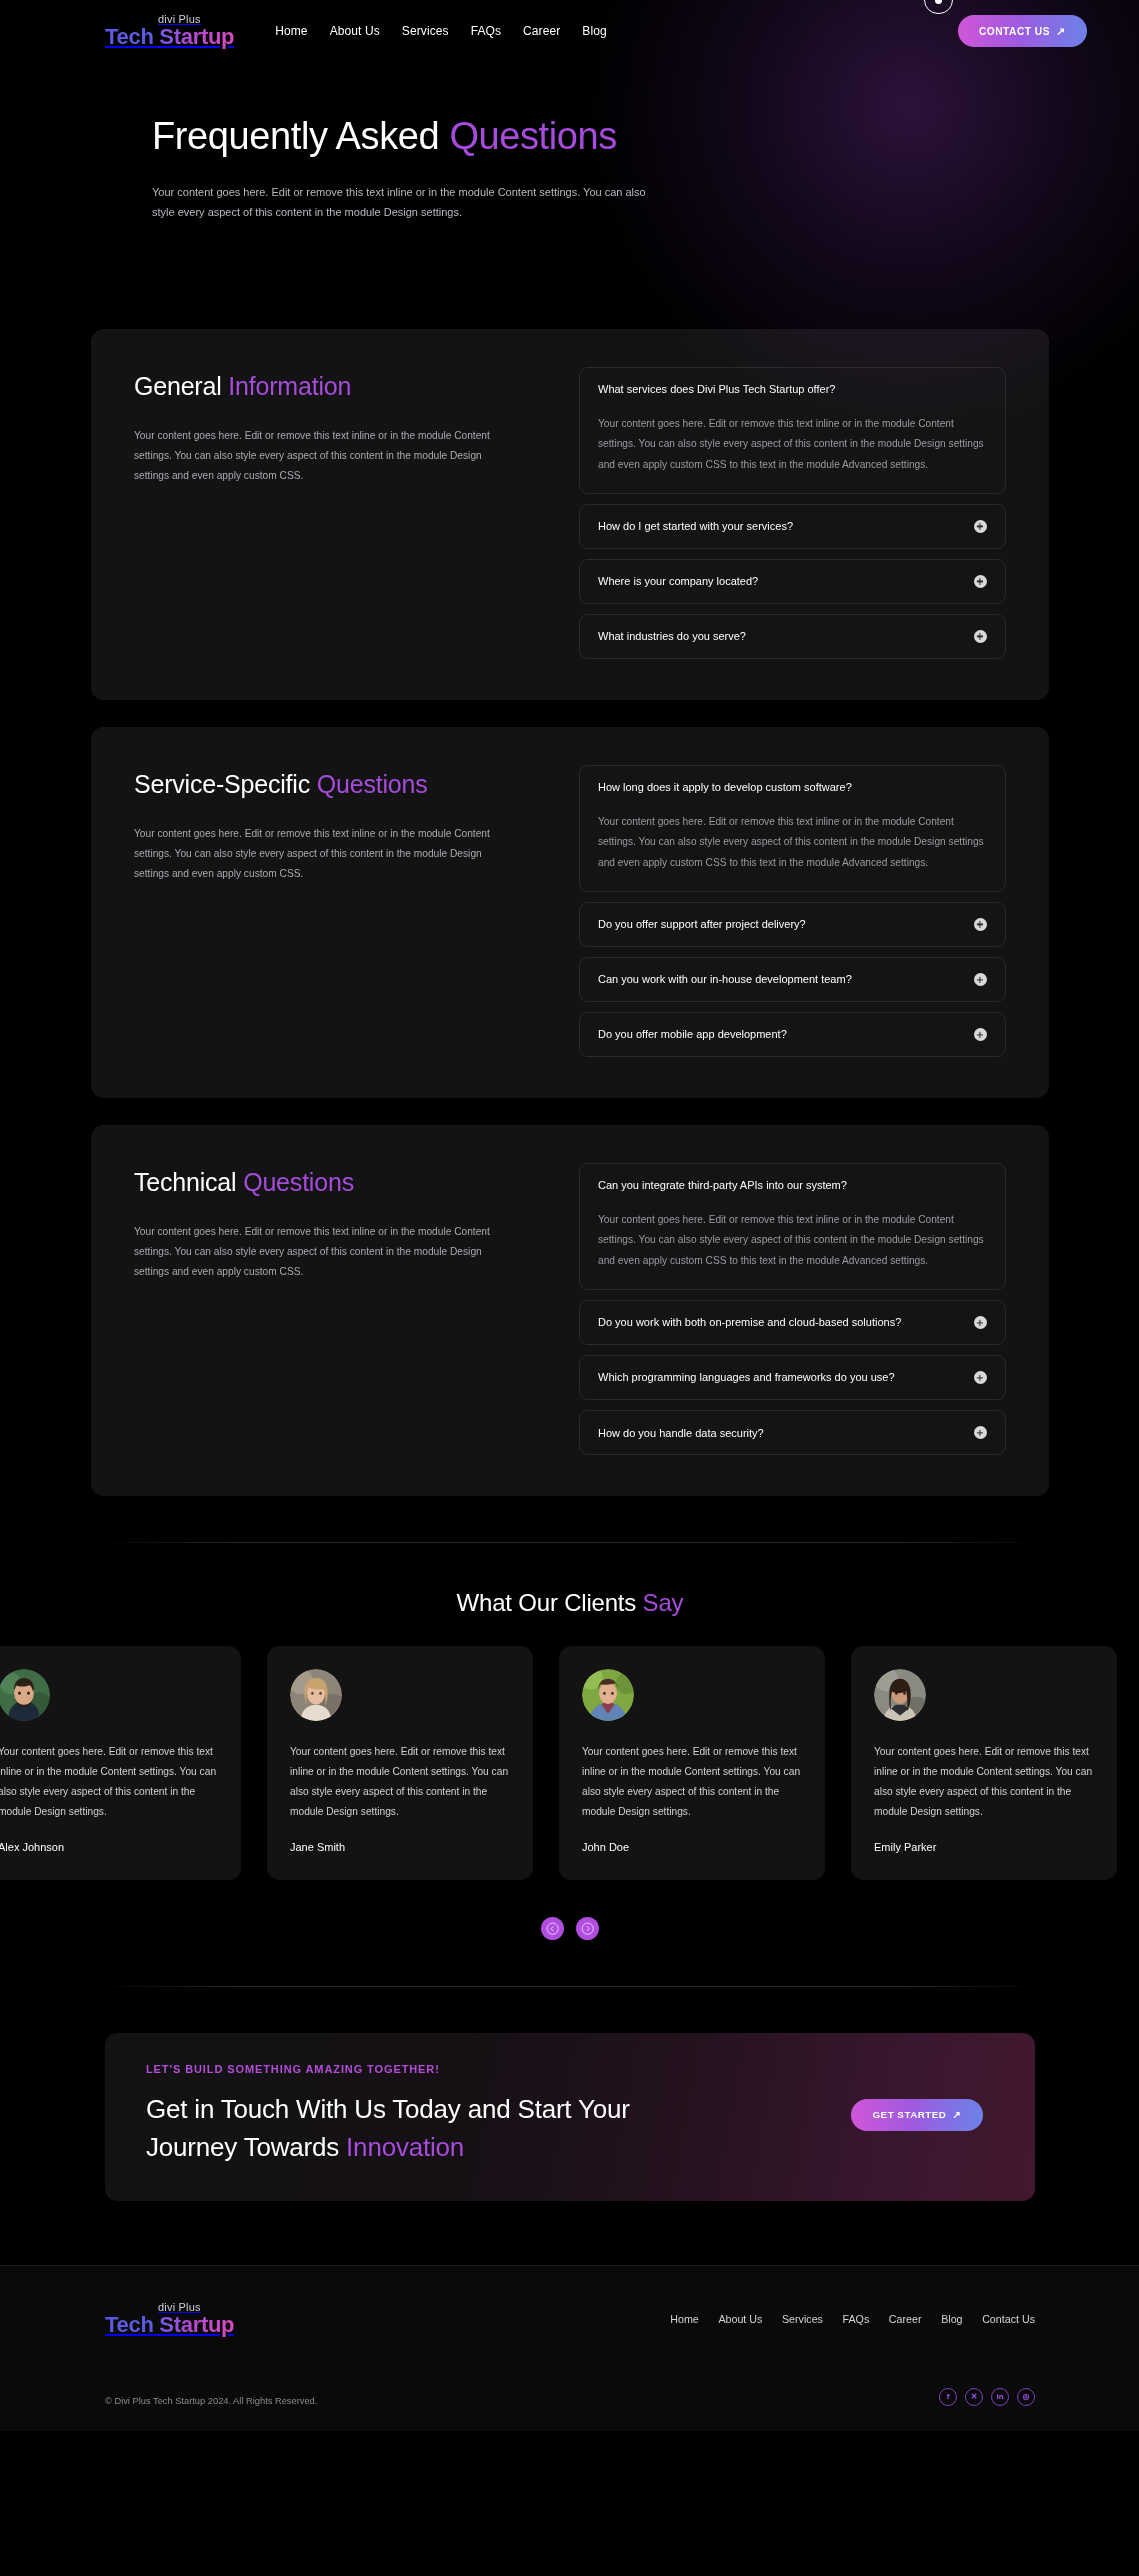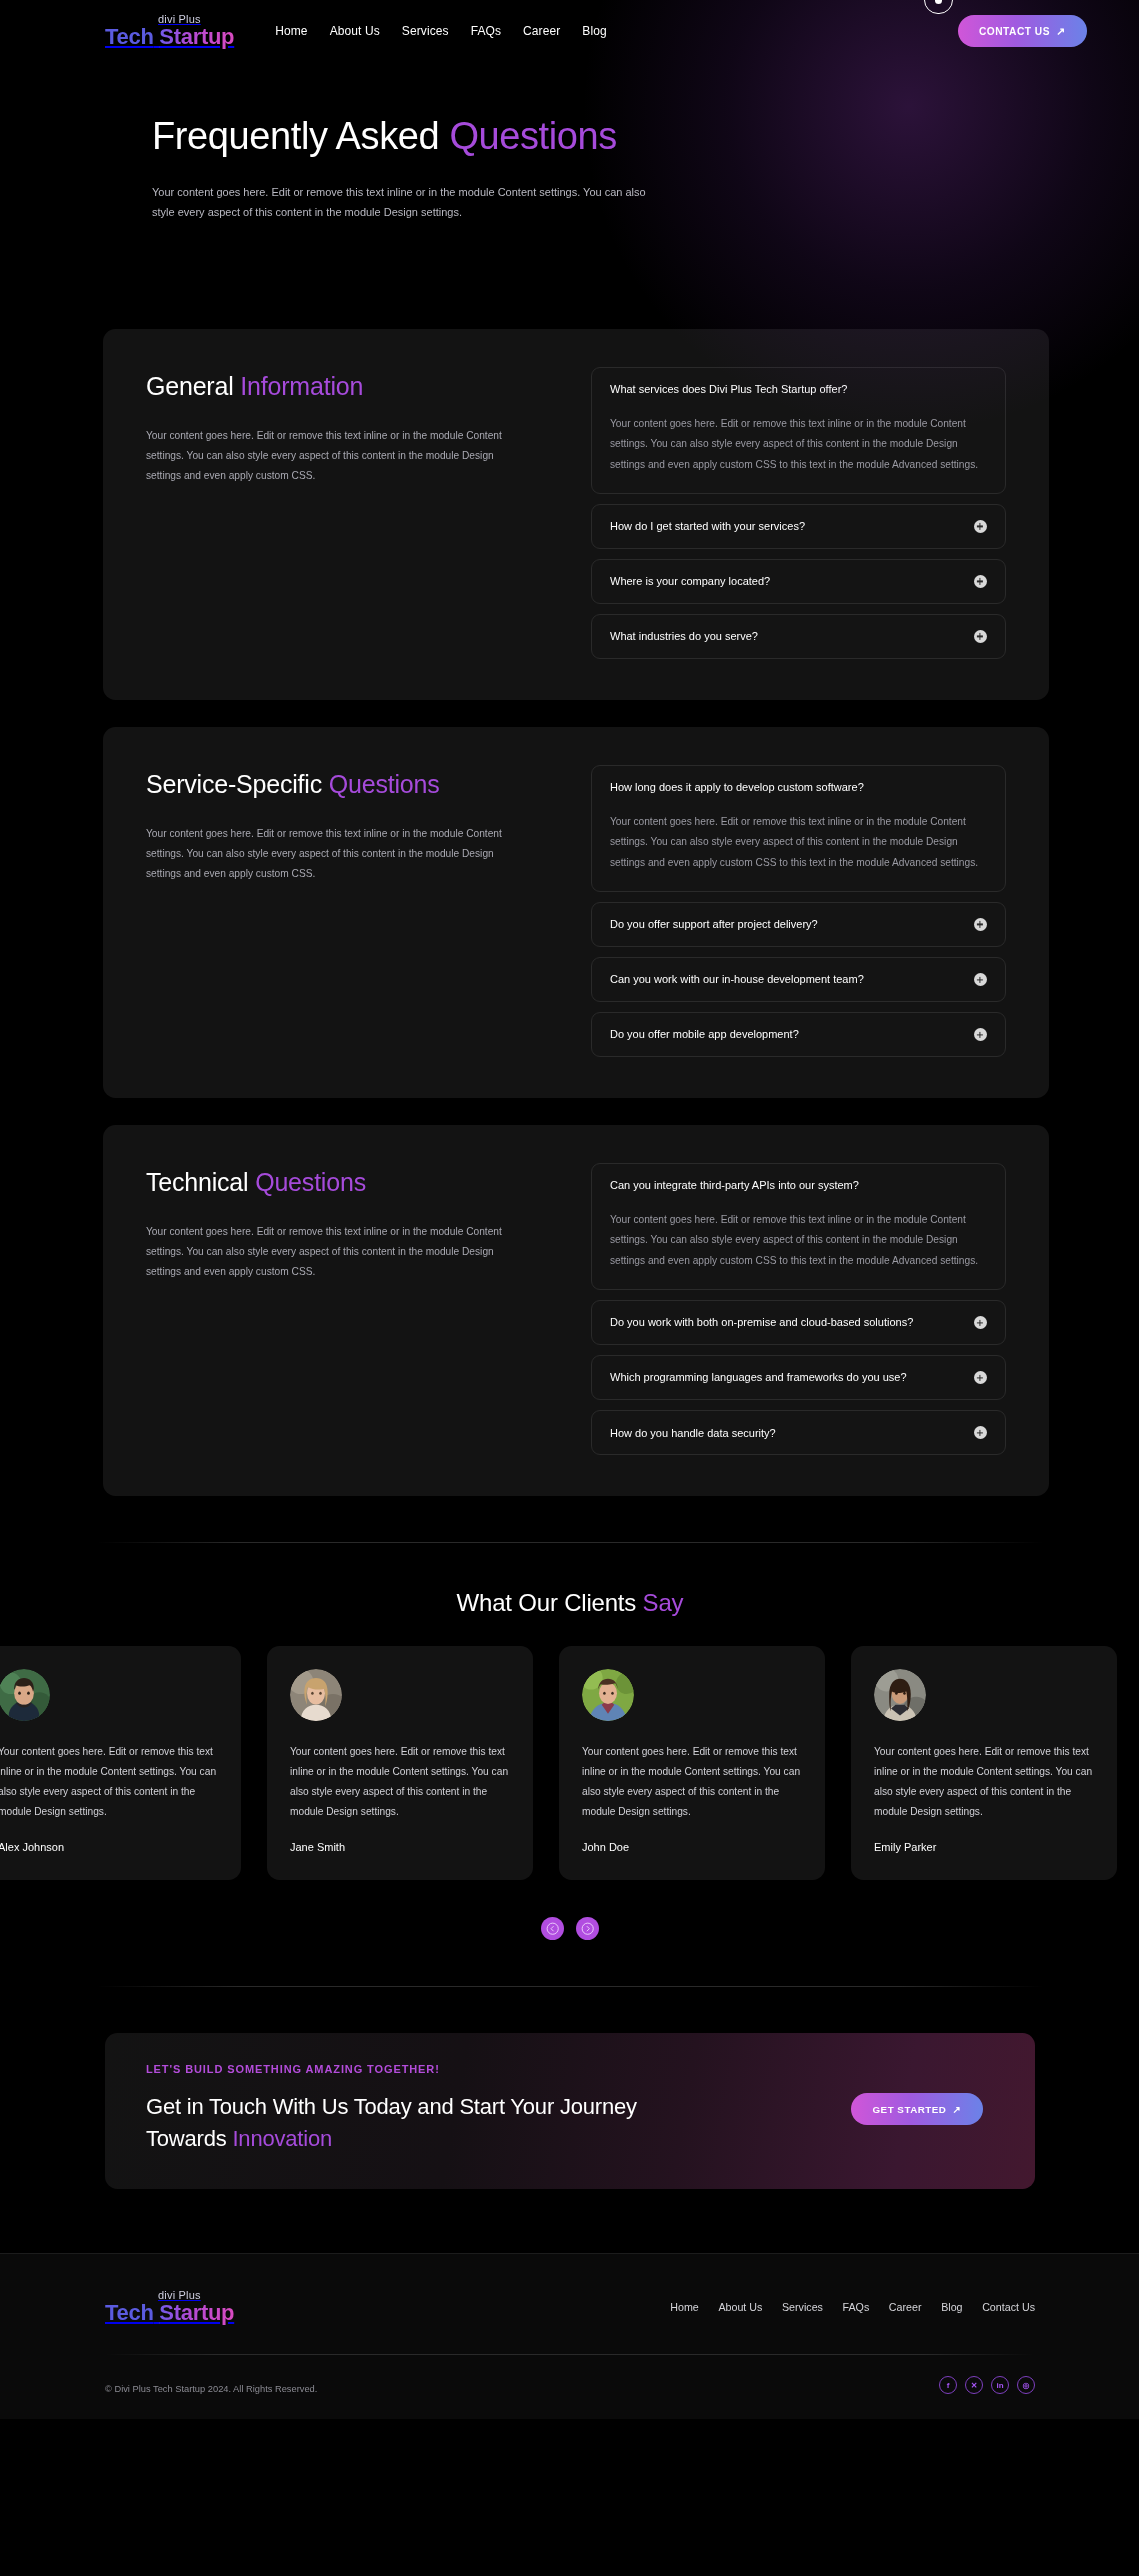--- a/index.html
+++ b/index.html
@@ -112,21 +112,21 @@
   .hero h1 .accent { color: #a64bdb; }
   .hero p {
     margin-top: 23px;
     font-size: 11px;
     color: #b9b9c2;
     line-height: 1.85;
     max-width: 499px;
   }
 
   
-  .faq-wrap { padding: 0 91px; display: flex; flex-direction: column; gap: 27px; margin-left: 12px; }
+  .faq-wrap { padding: 0 91px; display: flex; flex-direction: column; gap: 27px; }
   .faq-card {
     background: #131313;
     border-radius: 12.5px;
     padding: 36px 43px 41px;
     display: flex;
     gap: 18px;
   }
   .faq-left { width: 427px; flex: none; padding-top: 7.1px; }
   .faq-left h2 {
     font-size: 25px;
@@ -264,21 +264,21 @@
   .cta-left { flex: 1; }
   .cta-kicker {
     font-size: 11px;
     letter-spacing: 0.9px;
     color: #b44ddb;
     font-weight: 700;
     text-transform: uppercase;
   }
   .cta-title {
     margin-top: 16px;
-    font-size: 22px;
+    font-size: 26px;
     font-weight: 400;
     color: #ffffff;
     line-height: 1.45;
     letter-spacing: -0.2px;
     max-width: 570px;
   }
   .cta-title .accent { color: #a64bdb; }
   .cta-btn {
     display: inline-flex;
     align-items: center;

